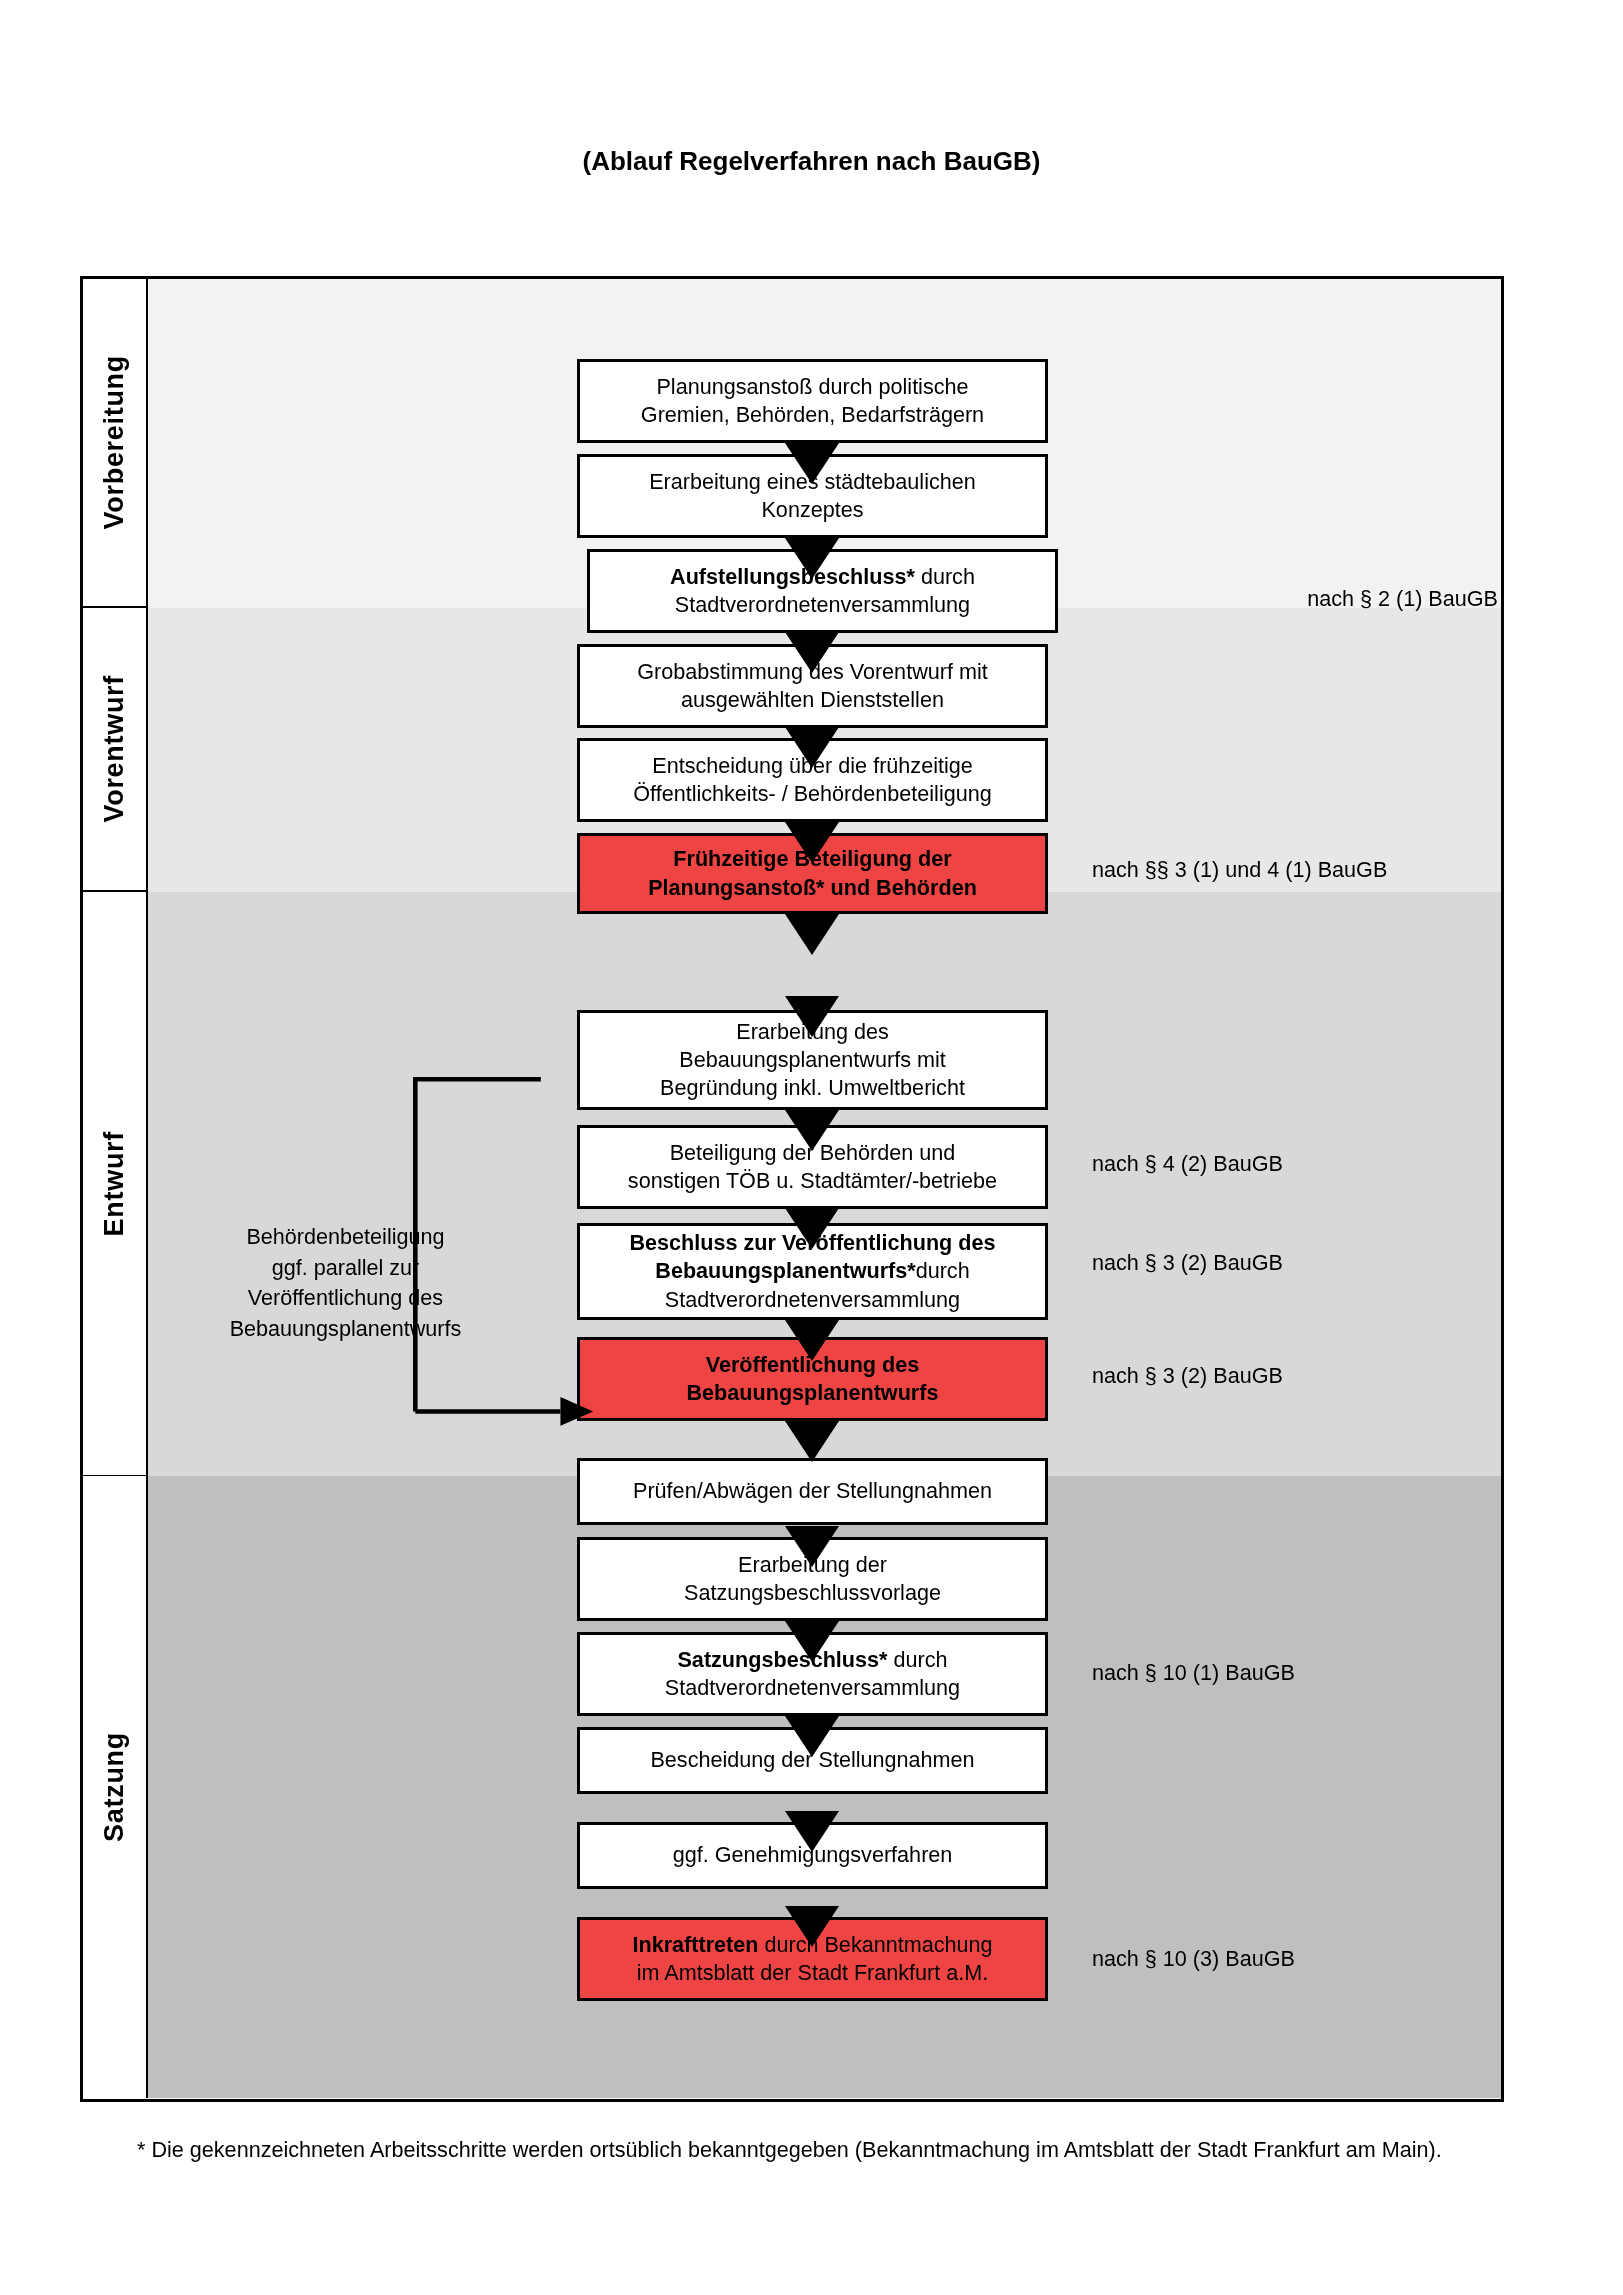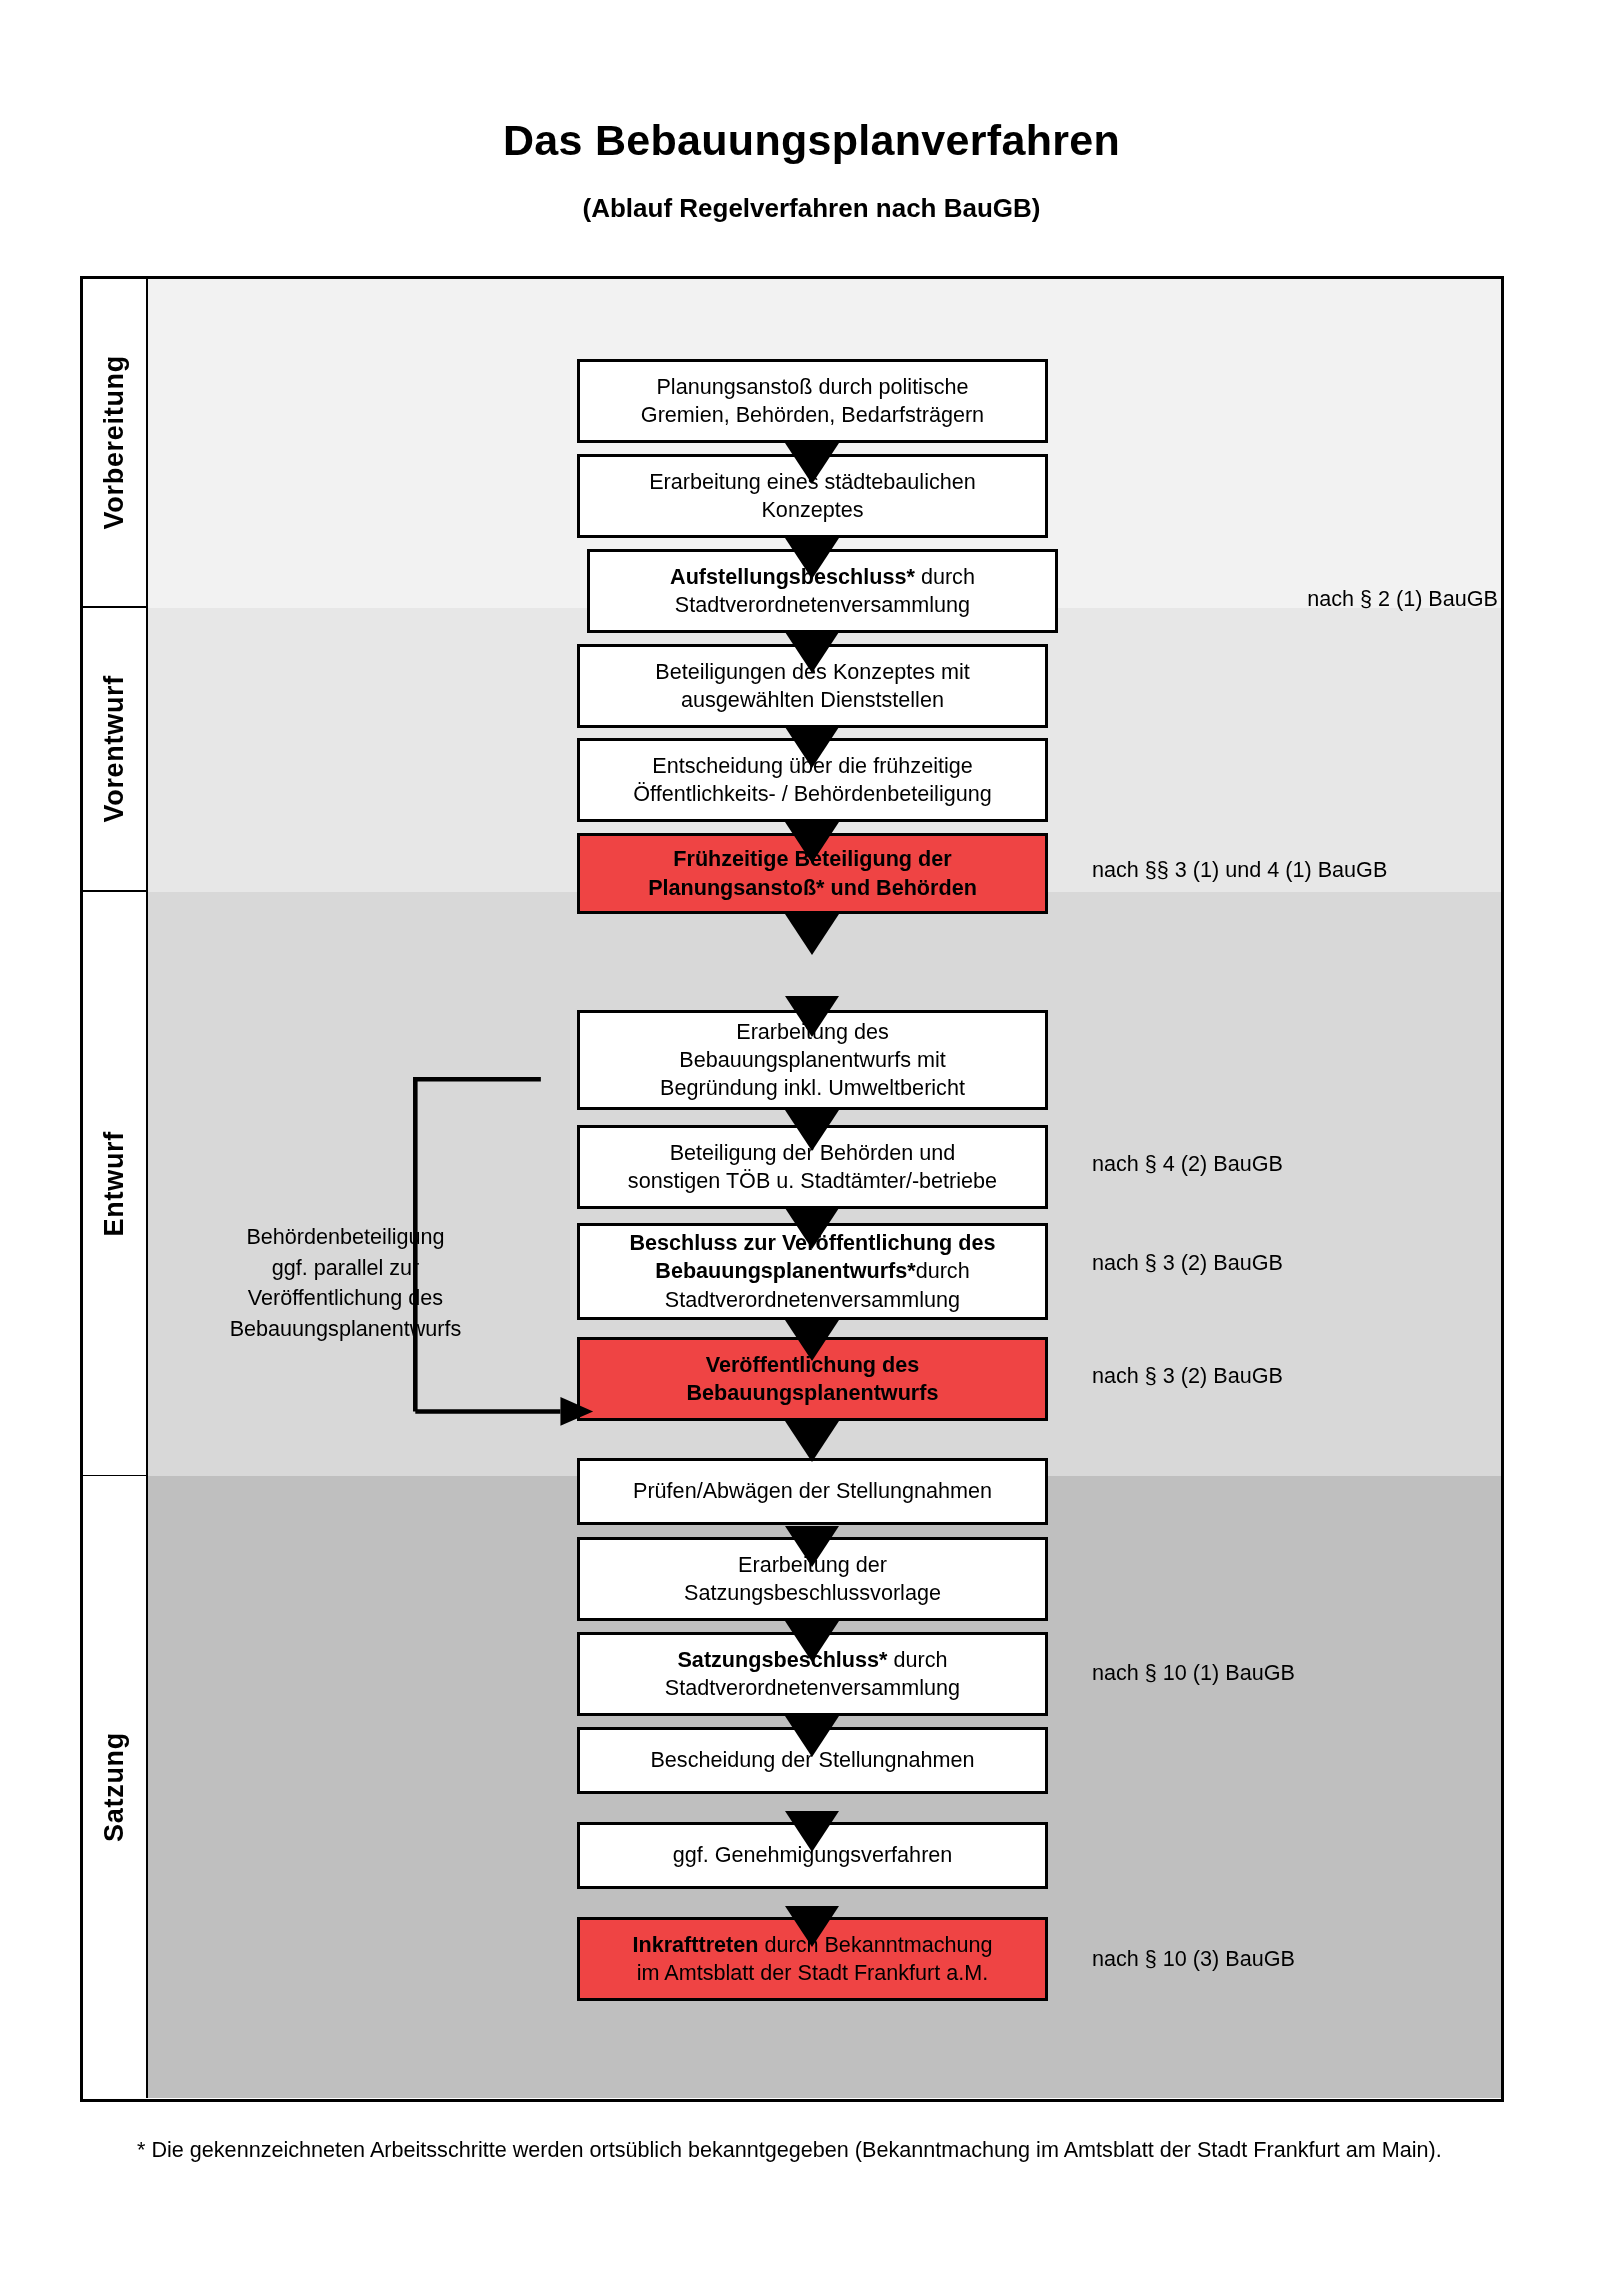--- a/index.html
+++ b/index.html
@@ -119,21 +119,20 @@
     position:absolute;
     left:137px;top:2133px;width:1368px;
     font-size:21.6px;line-height:1.55;
     text-align:left;
   }
 </style>
 </head>
 <body>
 
 <div id="title-block">
-  <h1 id="doc-title">Das Bebauungsplanverfahren</h1>
   <h2 id="doc-subtitle">(Ablauf Regelverfahren nach BauGB)</h2>
 </div>
 
 <div id="diagram">
 
   <div class="band b1" style="top:0px;height:329px;"></div>
   <div class="band b2" style="top:329px;height:284px;"></div>
   <div class="band b3" style="top:613px;height:585px;"></div>
   <div class="band b4" style="top:1197px;height:622px;"></div>
 
@@ -197,21 +196,21 @@
   <div class="pbox" style="top:270px;height:84px;margin-left:10px;">
     <span class="t">
       <b>Aufstellungsbeschluss*</b>
       <span>durch</span><br>
       <span>Stadtverordnetenversammlung</span>
     </span>
   </div>
 
   <div class="pbox" style="top:365px;height:84px;">
     <span class="t">
-      <span>Beteiligungen des Konzeptes mit</span><br>
+      <span>Grobabstimmung des Vorentwurf mit</span><br>
       <span>ausgewählten Dienststellen</span>
     </span>
   </div>
 
   <div class="pbox" style="top:459px;height:84px;">
     <span class="t">
       <span>Entscheidung über die frühzeitige</span><br>
       <span>Öffentlichkeits- / Behördenbeteiligung</span>
     </span>
   </div>

